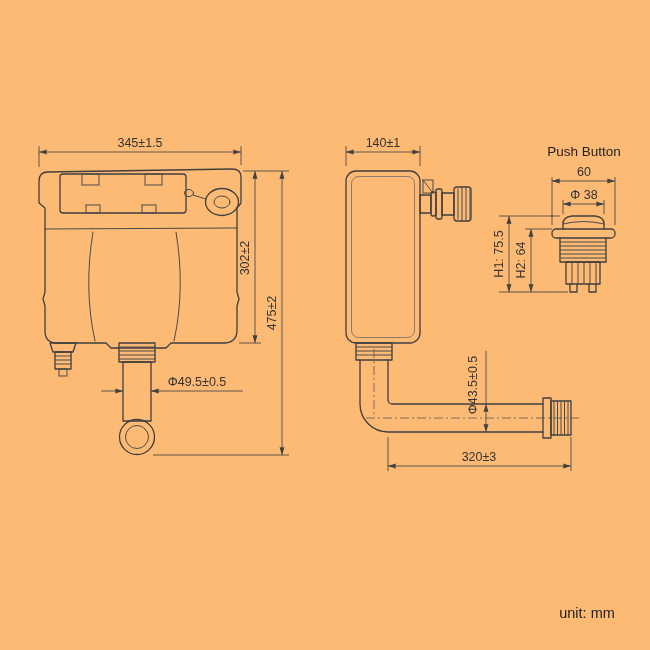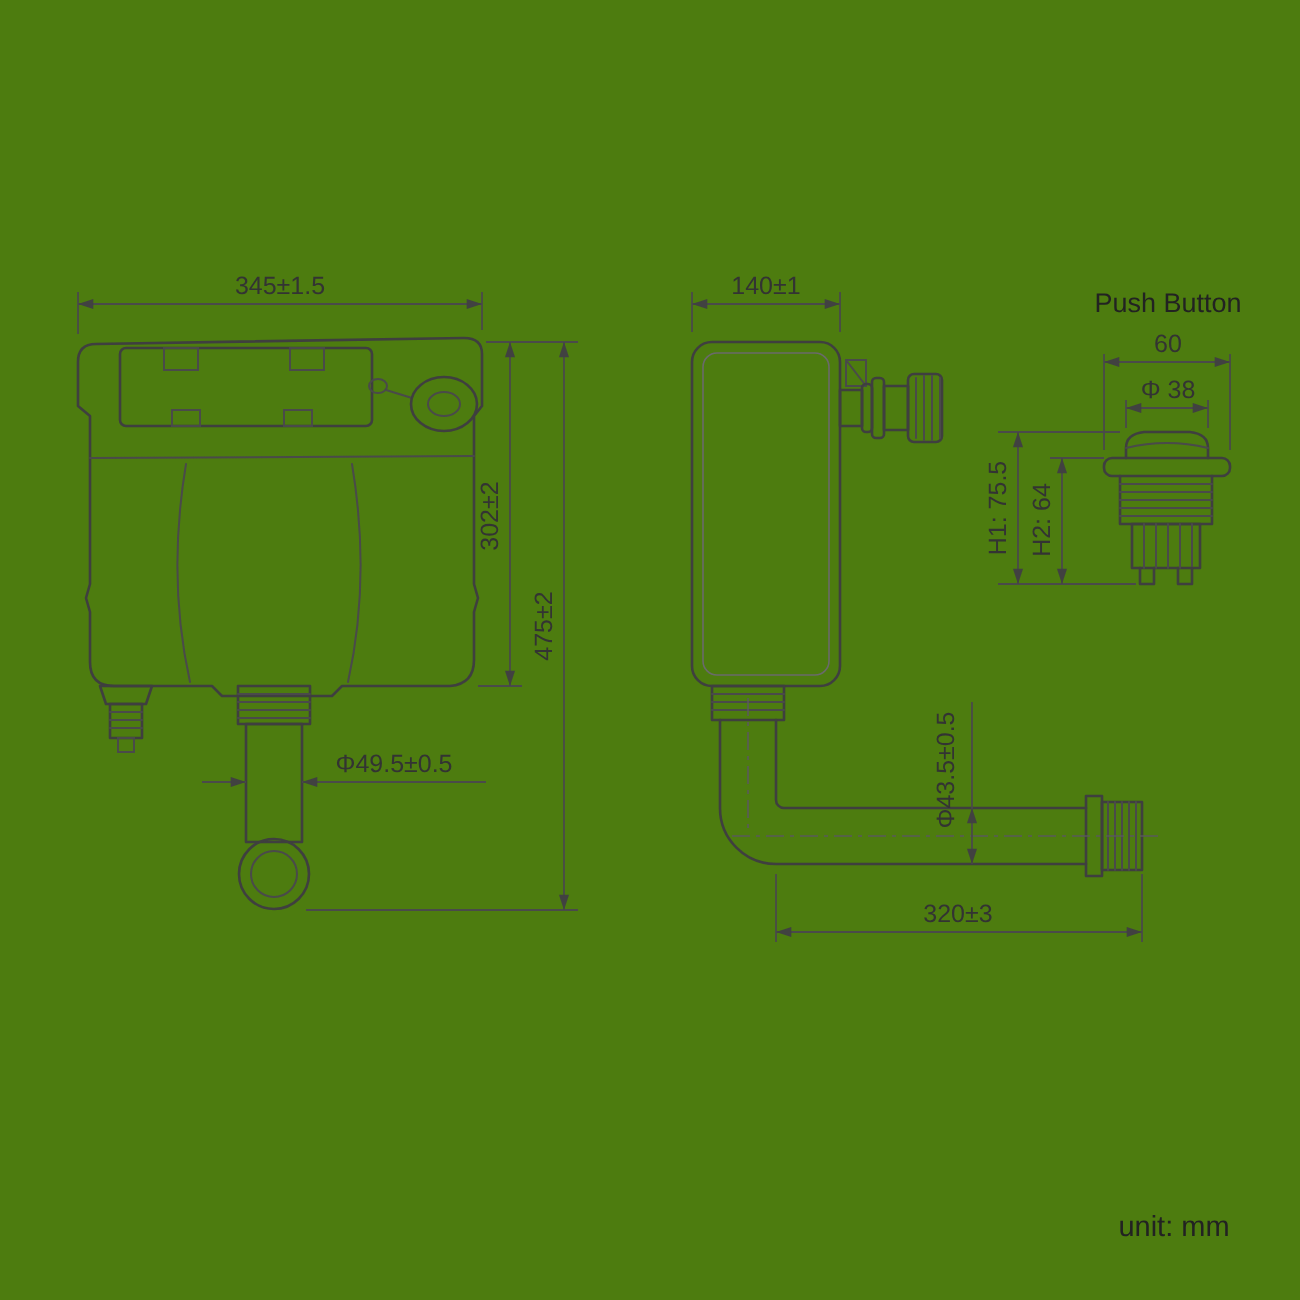--- a/index.html
+++ b/index.html
@@ -1,16 +1,16 @@
 <!DOCTYPE html>
 <html><head>
 <meta charset="utf-8">
 <style>
   html,body{margin:0;padding:0;background:#ffffff;}
-  .page{width:650px;height:650px;background:#4d7c0f;position:relative;overflow:hidden;
+  .page{width:650px;height:650px;background:#fdba74;position:relative;overflow:hidden;
         font-family:"Liberation Sans", sans-serif;}
   svg{display:block;}
   .outline{fill:none;stroke:#3f3f3f;stroke-width:1.3;stroke-linejoin:round;stroke-linecap:round;}
   .thin{fill:none;stroke:#4a4a4a;stroke-width:1;stroke-linecap:round;}
   .inner{fill:none;stroke:#6a6a6a;stroke-width:0.8;}
   .dim{fill:none;stroke:#4a4a4a;stroke-width:0.9;}
   .center{fill:none;stroke:#5a5a5a;stroke-width:0.8;stroke-dasharray:9 3 2 3;}
   .dimtext{fill:#333333;font-size:12.5px;font-family:"Liberation Sans", sans-serif;}
   .titletext{fill:#222222;font-size:13.5px;font-family:"Liberation Sans", sans-serif;}
   .unittext{fill:#222222;font-size:14.5px;font-family:"Liberation Sans", sans-serif;}

